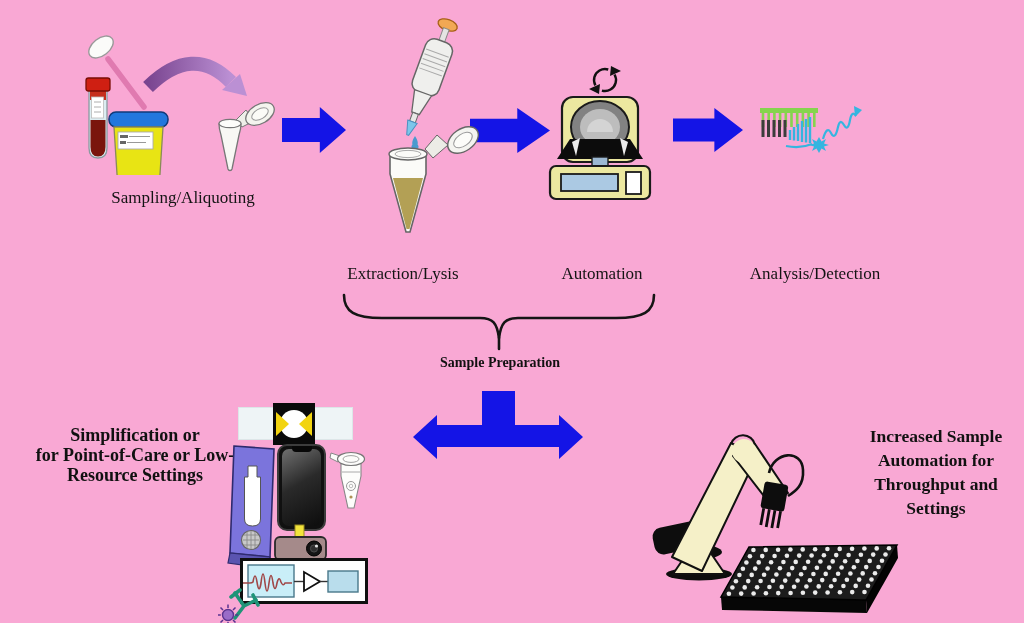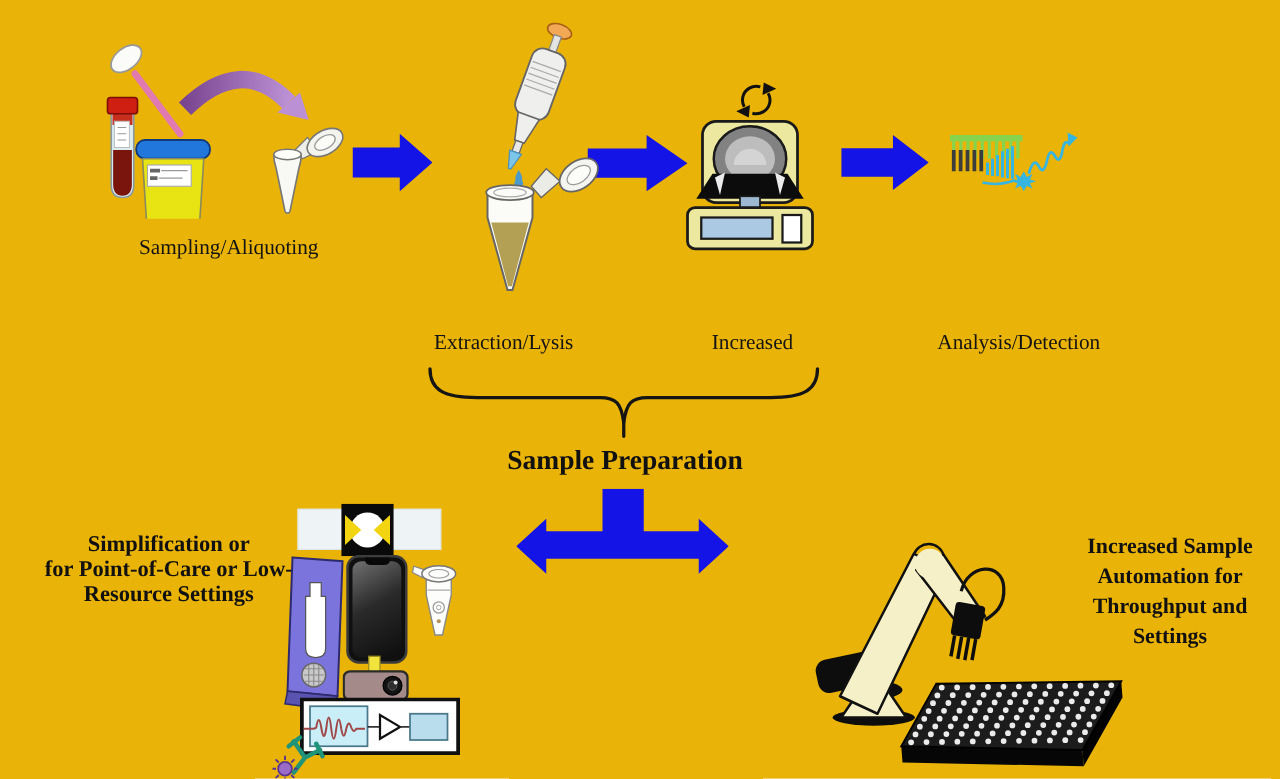--- a/index.html
+++ b/index.html
@@ -1,20 +1,20 @@
 <!DOCTYPE html>
 <html style="--flow_arrow_blue: #1414e6; --transfer_arrow_purple: #9a63ae; --centrifuge_yellow: #ece8a0; --robot_cream: #f5f0c8; --urine_yellow: #e8e414; --cup_lid_blue: #2277dd; --blood_red: #7a150d; --detection_cyan: #35b5e0; --gel_green: #86d44e; --chip_purple: #7b74dc;"><head>
 <meta charset="utf-8">
 <style>
   html,body{margin:0;padding:0;background:#fff;}
-  #canvas{position:relative;width:1024px;height:623px;background:#eab308;overflow:hidden;
+  #canvas{position:relative;width:1024px;height:623px;background:#f9a8d4;overflow:hidden;
           font-family:"Liberation Serif","DejaVu Serif",serif;color:#141414;}
   .abs{position:absolute;}
   .step-label{position:absolute;transform:translateX(-50%);font-size:17px;white-space:nowrap;color:#141414;}
-  .bold-label{position:absolute;transform:translateX(-50%);font-size:22px;font-weight:bold;white-space:nowrap;color:#111;}
+  .bold-label{position:absolute;transform:translateX(-50%);font-size:14px;font-weight:bold;white-space:nowrap;color:#111;}
   .branch-text{position:absolute;text-align:center;font-weight:bold;color:#111;}
   .branch-text div{white-space:nowrap;}
   #left-branch{left:27px;top:425px;width:216px;font-size:18px;line-height:20px;}
   #right-branch{left:841px;top:424px;width:190px;font-size:17.5px;line-height:24px;}
   .phone{position:absolute;left:277px;top:444px;width:49px;height:87px;background:#101010;
          border:2px solid #3c3c3c;border-radius:10px;box-sizing:border-box;}
   .phone-screen{position:absolute;inset:3px;border-radius:7px;
          background:linear-gradient(150deg,#707070 0%,#2a2a2a 45%,#0d0d0d 100%);}
   .phone-notch{position:absolute;top:0;left:50%;transform:translateX(-50%);width:20px;height:6px;
          background:#080808;border-radius:0 0 4px 4px;}
@@ -135,21 +135,21 @@
       <path d="M30,50 Q44,53 56,48" fill="none" stroke-width="2"></path>
     </g>
     <polygon points="63,41 65.5,45.5 70,43 68,47.5 73,49 68,50.5 70,55 65.5,52.5 63,57 60.5,52.5 56,55 58,50.5 53,49 58,47.5 56,43 60.5,45.5" style="fill:var(--detection_cyan)"></polygon>
     <g>
       <path d="M67,43 Q71,29 75,37 Q79,45 82,31 Q84,22 88,29 Q92,36 94,24 Q96,14 100,20" fill="none" style="stroke:var(--detection_cyan)" stroke-width="2.2"></path>
       <polygon points="98,10 106,14 99,21" style="fill:var(--detection_cyan)"></polygon>
     </g>
   </svg>
 
   <div class="step-label" style="left:403px;top:264px">Extraction/Lysis</div>
-  <div class="step-label" style="left:602px;top:264px">Increased</div>
+  <div class="step-label" style="left:602px;top:264px">Automation</div>
   <div class="step-label" style="left:815px;top:264px">Analysis/Detection</div>
 
   <svg class="abs" style="left:340px;top:291px" width="318" height="62" viewBox="0 0 318 62">
     <path d="M4,4 C4,21 15,27 42,27 L140,27 C153,27 157,32 159,47 L159,58" fill="none" stroke="#151515" stroke-width="2.6" stroke-linecap="round"></path>
     <path d="M314,4 C314,21 303,27 276,27 L178,27 C165,27 161,32 159,47" fill="none" stroke="#151515" stroke-width="2.6" stroke-linecap="round"></path>
   </svg>
   <div class="bold-label" style="left:500px;top:355px">Sample Preparation</div>
 
   <svg class="abs" style="left:413px;top:391px" width="170" height="72" viewBox="0 0 170 72">
     <path d="M69,0 H102 V34 H146 V24 L170,46 L146,68 V56 H24 V68 L0,46 L24,24 V34 H69 Z" style="fill:var(--flow_arrow_blue)"></path>

